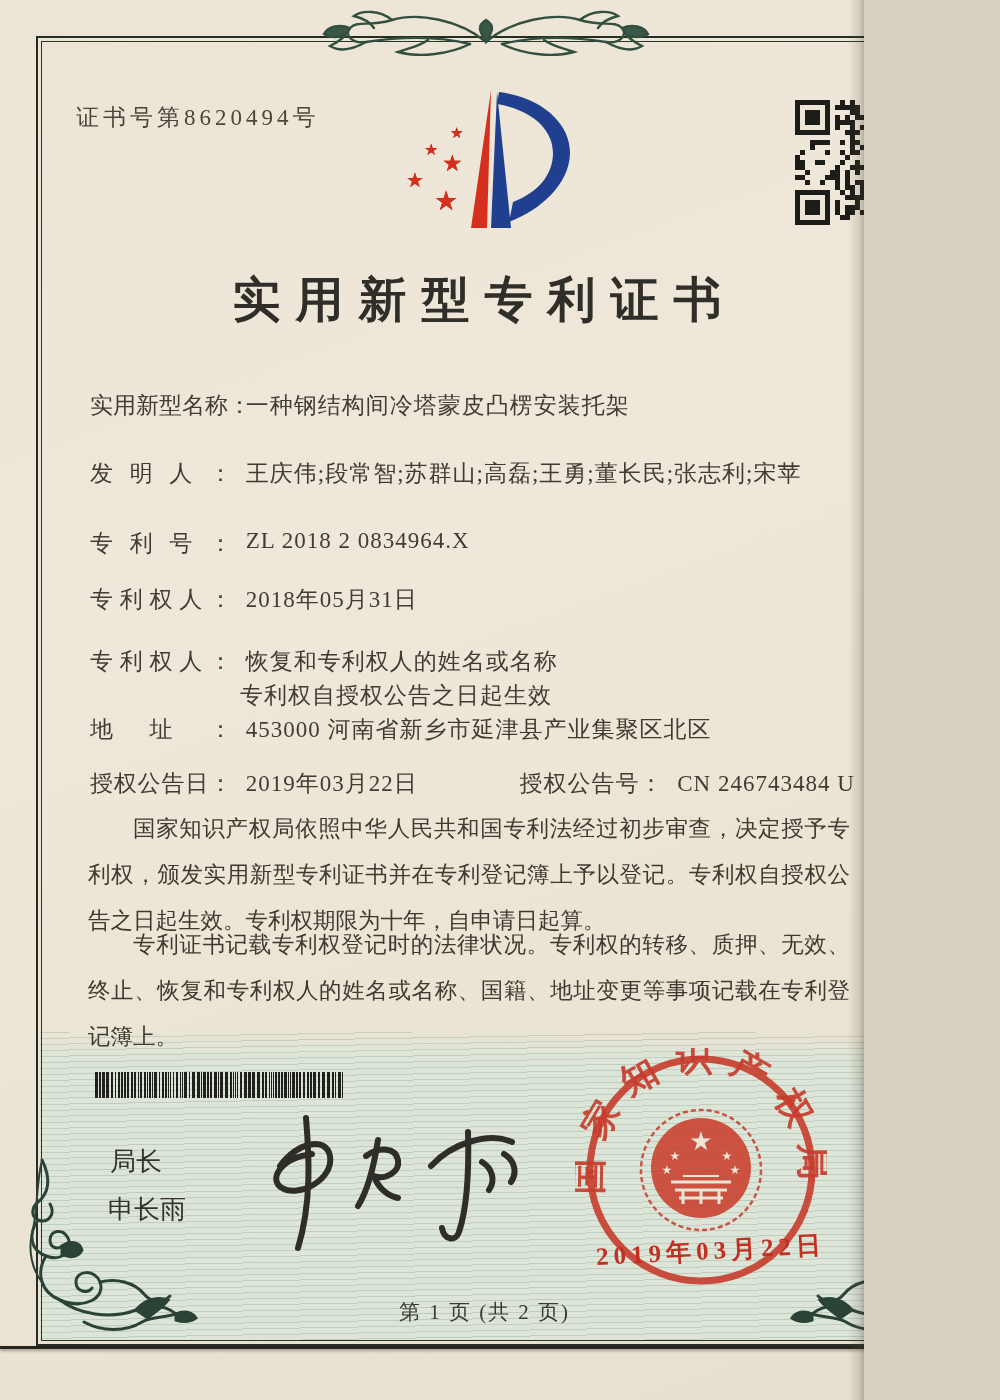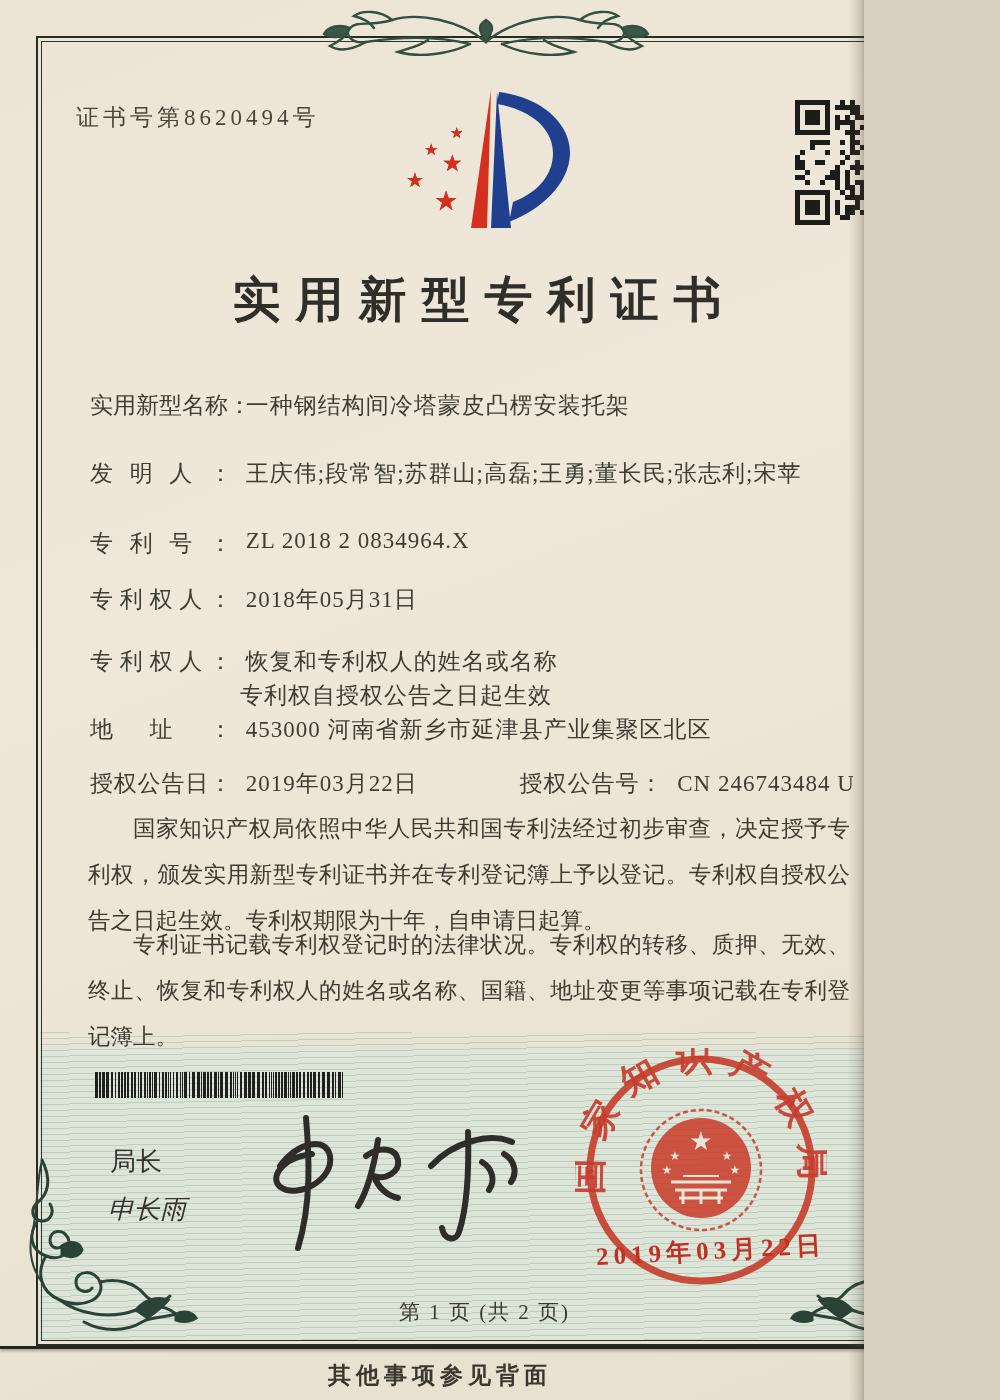--- a/index.html
+++ b/index.html
@@ -40,21 +40,21 @@
     text-shadow:0 0 .5px #b2220f;}
   
   .qr{position:absolute;left:795px;top:100px;width:125px;height:125px;}
   .barcode{position:absolute;left:95px;top:1072px;width:262px;height:26px;display:flex;align-items:stretch;}
   .barcode i{display:block;height:100%;background:#20201c;}
   .barcode s{display:block;height:100%;}
   
   .officer-title{position:absolute;left:110px;top:1144px;font-size:26px;color:#34322b;
     font-family:"Liberation Sans","DejaVu Sans",sans-serif;}
   .officer-name{position:absolute;left:108px;top:1192px;font-size:26px;color:#34322b;
-    font-family:"Liberation Sans","DejaVu Sans",sans-serif;font-style:italic;}
+    font-family:"Liberation Sans","DejaVu Sans",sans-serif;}
   .signature{position:absolute;left:228px;top:1104px;width:300px;height:150px;}
   
   .seal{position:absolute;left:575px;top:1048px;width:252px;height:250px;opacity:.95;}
   .seal-date{position:absolute;left:596px;top:1234px;font-size:25px;color:#c23022;
     letter-spacing:5px;font-weight:700;transform:rotate(-3deg);white-space:nowrap;}
   
   .page-num{position:absolute;left:36px;top:1298px;width:897px;text-align:center;
     font-size:21px;color:#3b3830;letter-spacing:2px;}
   .back-note{position:absolute;left:0;top:1360px;width:880px;text-align:center;
     font-size:23px;font-weight:700;color:#3b372e;letter-spacing:5px;}
@@ -571,16 +571,15 @@
         <path d="M100,142 L152,142"></path>
         <path d="M104,150 L148,150 M108,142 L108,156 M126,142 L126,156 M144,142 L144,156"></path>
         <path d="M108,128 L144,128" stroke-width="2"></path>
       </g>
     </g>
   </svg>
   <div class="seal-date">2019年03月22日</div>
 
   <div class="page-num">第 1 页 (共 2 页)</div>
   <div class="page-edge-line"></div>
-  <div class="back-note">其他事项参见背面</div>
 
   <div class="edge-shadow-r"></div>
 </div>
 
 </body></html>

